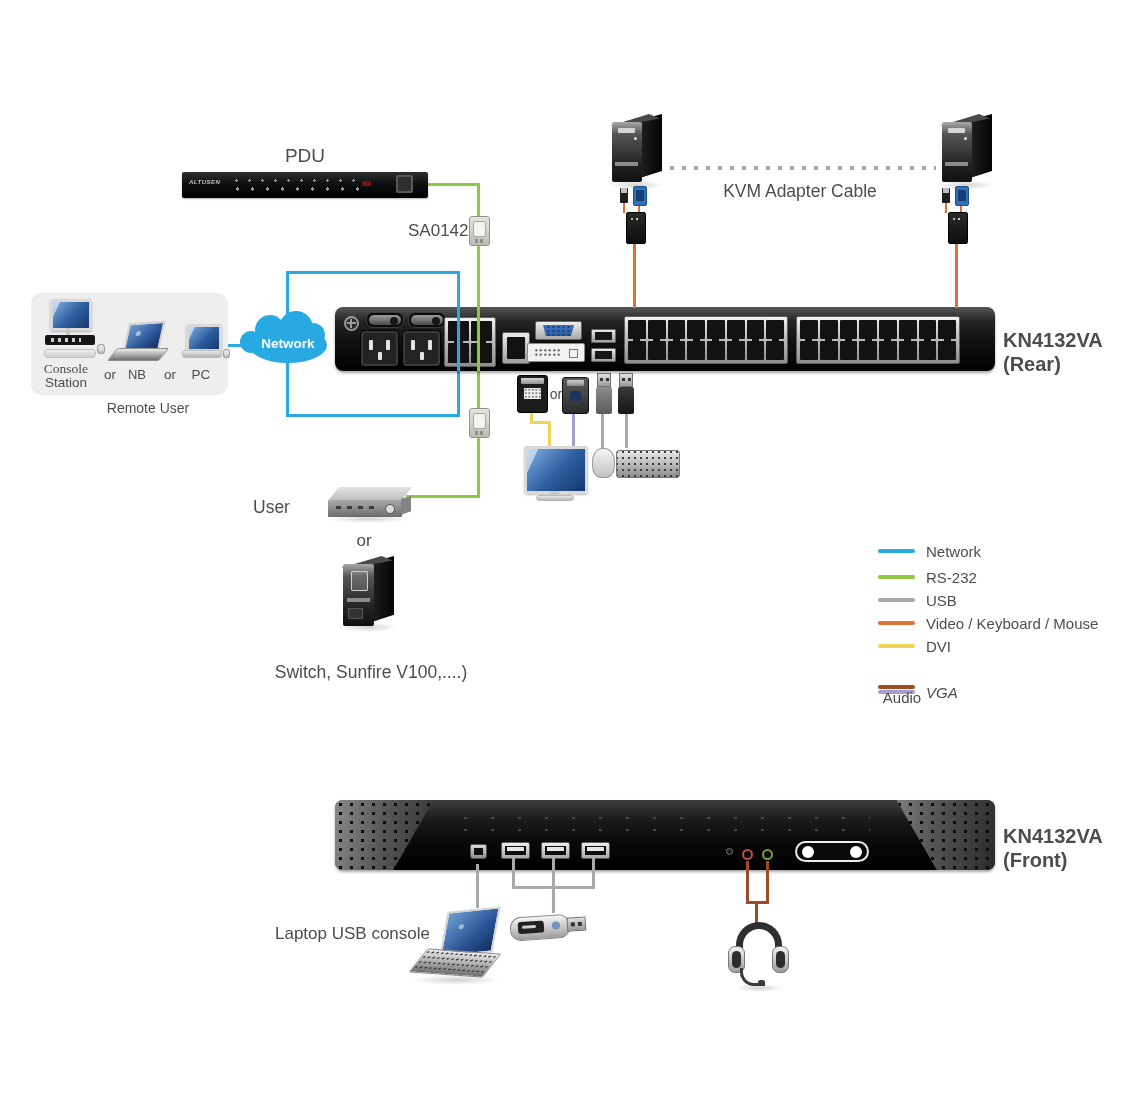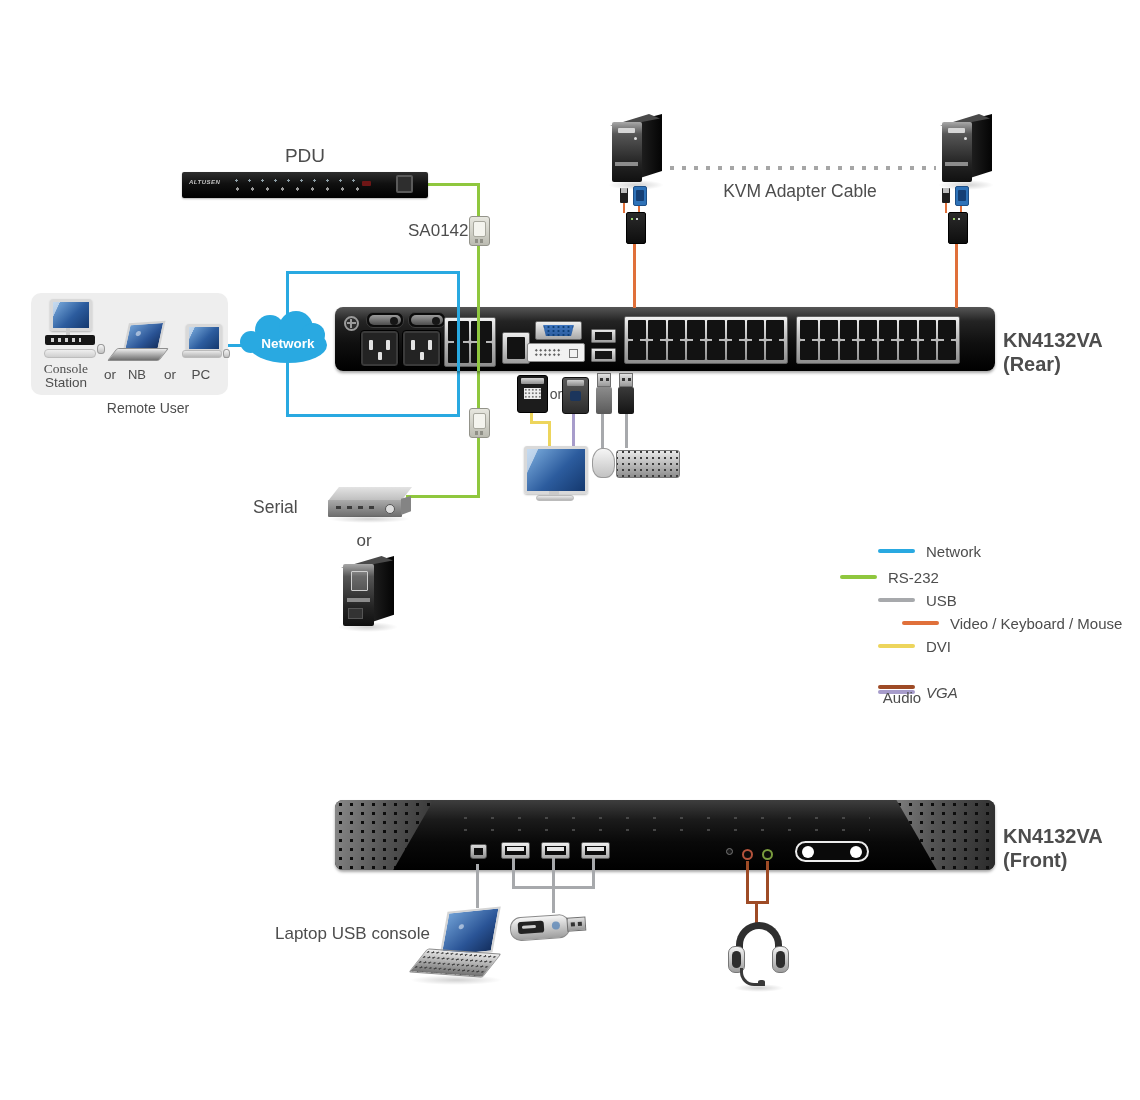--- a/index.html
+++ b/index.html
@@ -339,53 +339,54 @@
     <div class="tip"></div>
     <div class="body" style="background:linear-gradient(180deg,#3a3a3a,#141414);"></div>
   </div>
 
   <div class="monitor" style="left:524px;top:446px;width:58px;height:42px;"></div>
   <div class="stand" style="left:549px;top:491px;width:10px;height:5px;"></div>
   <div class="base" style="left:536px;top:495px;width:38px;height:6px;"></div>
   <div class="mouse" style="left:592px;top:448px;width:21px;height:28px;"></div>
   <div class="keyboard" style="left:616px;top:450px;width:62px;height:26px;"></div>
 
-  <div class="lbl" style="left:253px;top:497px;width:70px;font-size:17.5px;">Serial</div>
+  <div class="lbl" style="left:253px;top:497px;width:70px;font-size:17.5px;">User</div>
   <div class="modemtop" style="left:328px;top:487px;width:84px;height:14px;"></div>
   <div class="modemfront" style="left:328px;top:500px;width:74px;height:17px;"></div>
   <div class="modemside" style="left:401px;top:496px;width:10px;height:19px;"></div>
   <div class="shadow" style="left:328px;top:515px;width:82px;height:8px;"></div>
 
   <div class="lbl ctr" style="left:350px;top:530px;width:28px;font-size:17px;">or</div>
 
   <div class="abs" style="left:338px;top:554px;width:62px;height:78px;">
     <div class="towerside" style="left:34px;top:2px;width:22px;height:66px;"></div>
     <div class="towertop" style="left:3px;top:2px;width:52px;height:12px;"></div>
     <div class="towerfront" style="left:5px;top:10px;width:31px;height:62px;">
       <div class="abs" style="left:8px;top:7px;width:15px;height:18px;border:1px solid #cfcfcf;border-radius:1px;background:rgba(255,255,255,.12);"></div>
       <div class="abs" style="left:4px;top:34px;width:23px;height:4px;background:#8c8c8c;"></div>
       <div class="abs" style="left:5px;top:44px;width:13px;height:9px;background:#333;border:1px solid #555;"></div>
     </div>
     <div class="shadow" style="left:0;top:68px;width:60px;height:10px;"></div>
   </div>
 
+  <div class="lbl ctr" style="left:253px;top:662px;width:236px;font-size:17.5px;">Switch, Sunfire V100,....)</div>
 
   <div class="legend-row" style="left:878px;top:544px;">
     <div class="legend-swatch" style="background-color: rgb(41, 169, 225);"></div>
     <span class="legend-label">Network</span>
   </div>
-  <div class="legend-row" style="left:840px;top:570px;align-items:center;">
+  <div class="legend-row" style="left:878px;top:570px;align-items:center;">
     <div class="legend-swatch" style="background-color: rgb(143, 199, 62);"></div>
     <span class="legend-label">RS-232</span>
   </div>
   <div class="legend-row" style="left:878px;top:593px;">
     <div class="legend-swatch" style="background-color: rgb(167, 169, 172);"></div>
     <span class="legend-label">USB</span>
   </div>
-  <div class="legend-row" style="left:902px;top:616px;">
+  <div class="legend-row" style="left:878px;top:616px;">
     <div class="legend-swatch" style="background-color: rgb(224, 112, 58);"></div>
     <span class="legend-label">Video / Keyboard / Mouse</span>
   </div>
   <div class="legend-row" style="left:878px;top:639px;">
     <div class="legend-swatch" style="background-color: rgb(237, 213, 92);"></div>
     <span class="legend-label">DVI</span>
   </div>
   <div class="legend-row" style="left:878px;top:685px;font-style:italic;">
     <div class="legend-swatch" style="background-color: rgb(167, 156, 203);"></div>
     <span class="legend-label">VGA</span>

